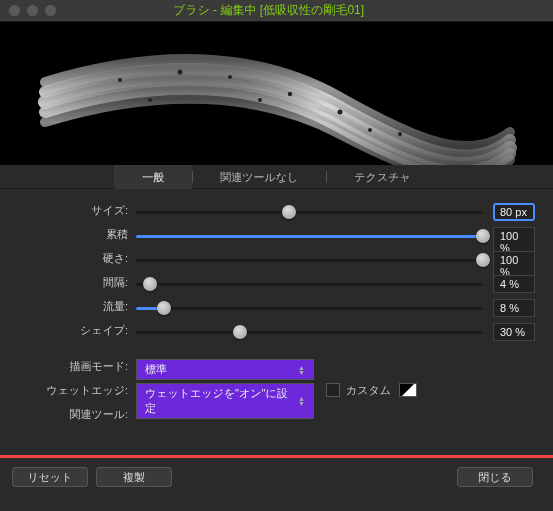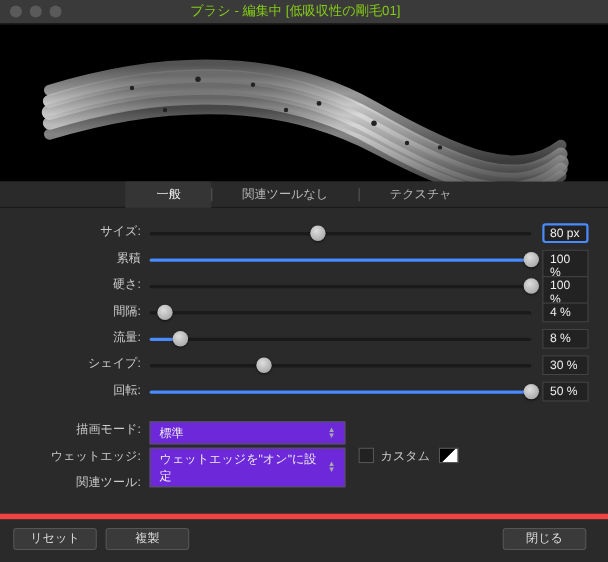--- a/index.html
+++ b/index.html
@@ -22,21 +22,21 @@
 .fill { position: absolute; left: 0; top: 8px; height: 3px; background: #4a8cff; border-radius: 2px; }
 .thumb { position: absolute; top: 2px; width: 14px; height: 14px; background: radial-gradient(circle at 40% 35%, #ddd, #999); border-radius: 50%; transform: translateX(-50%); box-shadow: 0 1px 2px rgba(0,0,0,0.6); }
 .val { width: 42px; margin-left: 10px; background: #222; border: 1px solid #444; padding: 2px 6px; font-size: 11px; color: #eee; cursor: text; }
 .val.focus { border: 2px solid #4a8cff; padding: 1px 5px; border-radius: 3px; }
 .sep { height: 12px; }
 .sel { flex: 1; max-width: 178px; background: #6d28d9; border: 1px solid #555; padding: 2px 8px; font-size: 11px; color: #eee; display: flex; justify-content: space-between; align-items: center; cursor: pointer; }
 .updn { display: flex; flex-direction: column; line-height: 5px; font-size: 7px; color: #aaa; }
 .chk { width: 14px; height: 14px; background: #222; border: 1px solid #555; margin-left: 12px; cursor: pointer; }
 .chklbl { margin-left: 6px; font-size: 11px; }
 .ramp { width: 18px; height: 14px; margin-left: 8px; background: linear-gradient(135deg, #000 0%, #000 49%, #fff 51%, #fff 100%); border: 1px solid #555; cursor: pointer; }
-.footer { position: absolute; bottom: 4px; left: 0; right: 0; height: 40px; display: flex; align-items: center; padding: 0 12px; border-top: 5px solid #ef4444; background: #2a2a2a; }
+.footer { position: absolute; bottom: 16px; left: 0; right: 0; height: 40px; display: flex; align-items: center; padding: 0 12px; border-top: 3px solid #ef4444; background: #2a2a2a; }
 .btn { width: 76px; height: 20px; background: #3a3a3a; border: 1px solid #555; color: #ddd; font-size: 11px; text-align: center; line-height: 18px; border-radius: 3px; cursor: pointer; margin-right: 8px; }
 .spacer { flex: 1; }
 </style>
 </head>
 <body>
 
 <div class="titlebar">
   <div class="traffic">
     <div class="tbtn"></div>
     <div class="tbtn"></div>
@@ -133,29 +133,20 @@
 
   <div class="row">
     <div class="lbl">シェイプ:</div>
     <div class="slider">
       <div class="track"></div>
         <div class="thumb" style="left: 30%;"></div>
     </div>
     <div class="val">30 %</div>
   </div>
 
-  <div class="row">
-    <div class="lbl">回転:</div>
-    <div class="slider">
-      <div class="track"></div>
-        <div class="fill" style="width: 100%;"></div>
-        <div class="thumb" style="left: 100%;"></div>
-    </div>
-    <div class="val">50 %</div>
-  </div>
 
   <div class="sep"></div>
 
   <div class="row">
     <div class="lbl">描画モード:</div>
     <div class="sel">
       <span>標準</span>
       <span class="updn">
           <span>▲</span>
           <span>▼</span>

